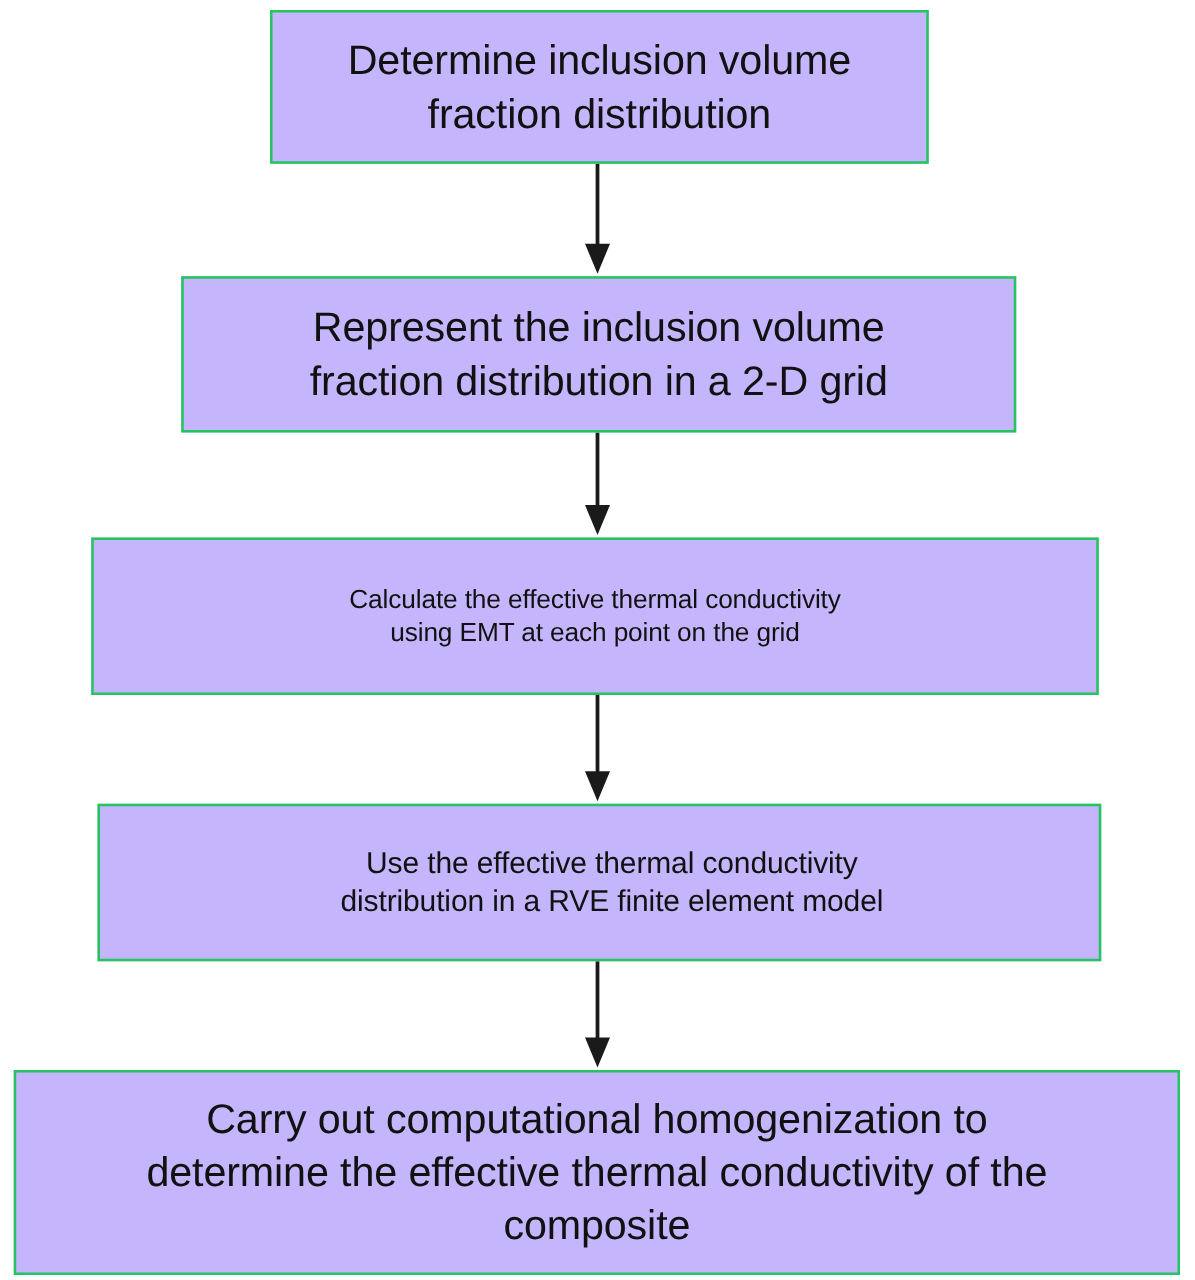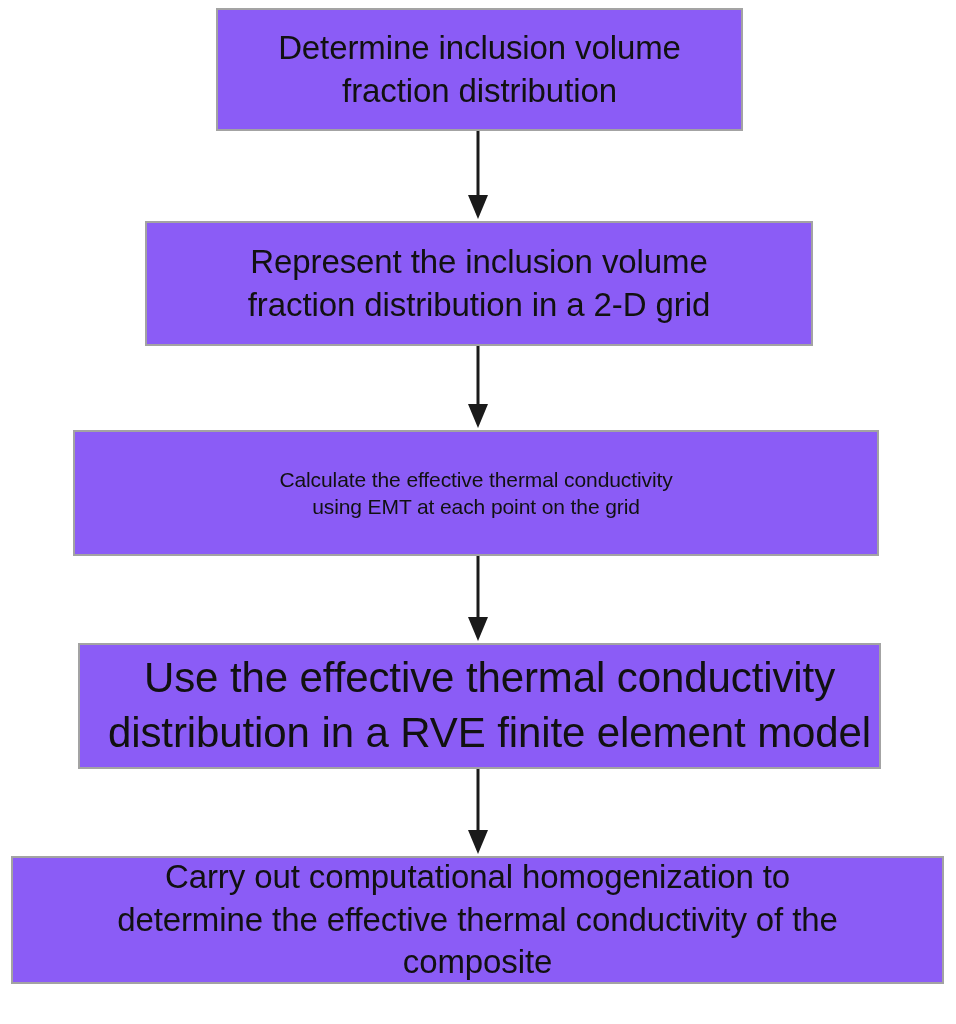--- a/index.html
+++ b/index.html
@@ -14,48 +14,48 @@
   #canvas {
     position: relative;
     width: 956px;
     height: 1024px;
     background: #ffffff;
     overflow: hidden;
   }
   .flow-box {
     position: absolute;
     box-sizing: border-box;
-    border: 2px solid #a3a3a3;
-    background: #8b5cf6;
+    border: 2px solid #22c55e;
+    background: #c4b5fd;
     display: flex;
     align-items: center;
     justify-content: center;
     text-align: center;
   }
   .flow-box-label {
     display: block;
     width: 100%;
     color: #111111;
     font-family: "Liberation Sans", sans-serif;
     font-weight: 400;
     line-height: 1.30;
     white-space: pre-line;
     letter-spacing: -0.1px;
   }
   
   #box-1 { left: 216px; top: 8px;   width: 527px; height: 123px; }
   #box-2 { left: 145px; top: 221px; width: 668px; height: 125px; }
   #box-3 { left: 73px;  top: 430px; width: 806px; height: 126px; }
   #box-4 { left: 78px;  top: 643px; width: 803px; height: 126px; }
-  #box-5 { left: 11px;  top: 856px; width: 933px; height: 128px; }
+  #box-5 { left: 11px;  top: 856px; width: 933px; height: 164px; }
 
   #box-1 .flow-box-label { font-size: 33px; }
   #box-2 .flow-box-label { font-size: 33px; }
   #box-3 .flow-box-label { font-size: 21px; }
-  #box-4 .flow-box-label { font-size: 42px; padding-left: 20px; }
+  #box-4 .flow-box-label { font-size: 24px; padding-left: 20px; }
   #box-5 .flow-box-label { font-size: 33px; }
 
   
   .connector {
     position: absolute;
     left: 464px;
     width: 28px;
   }
   .connector svg { display: block; }
   #arrow-1 { top: 131px; height: 90px; }

